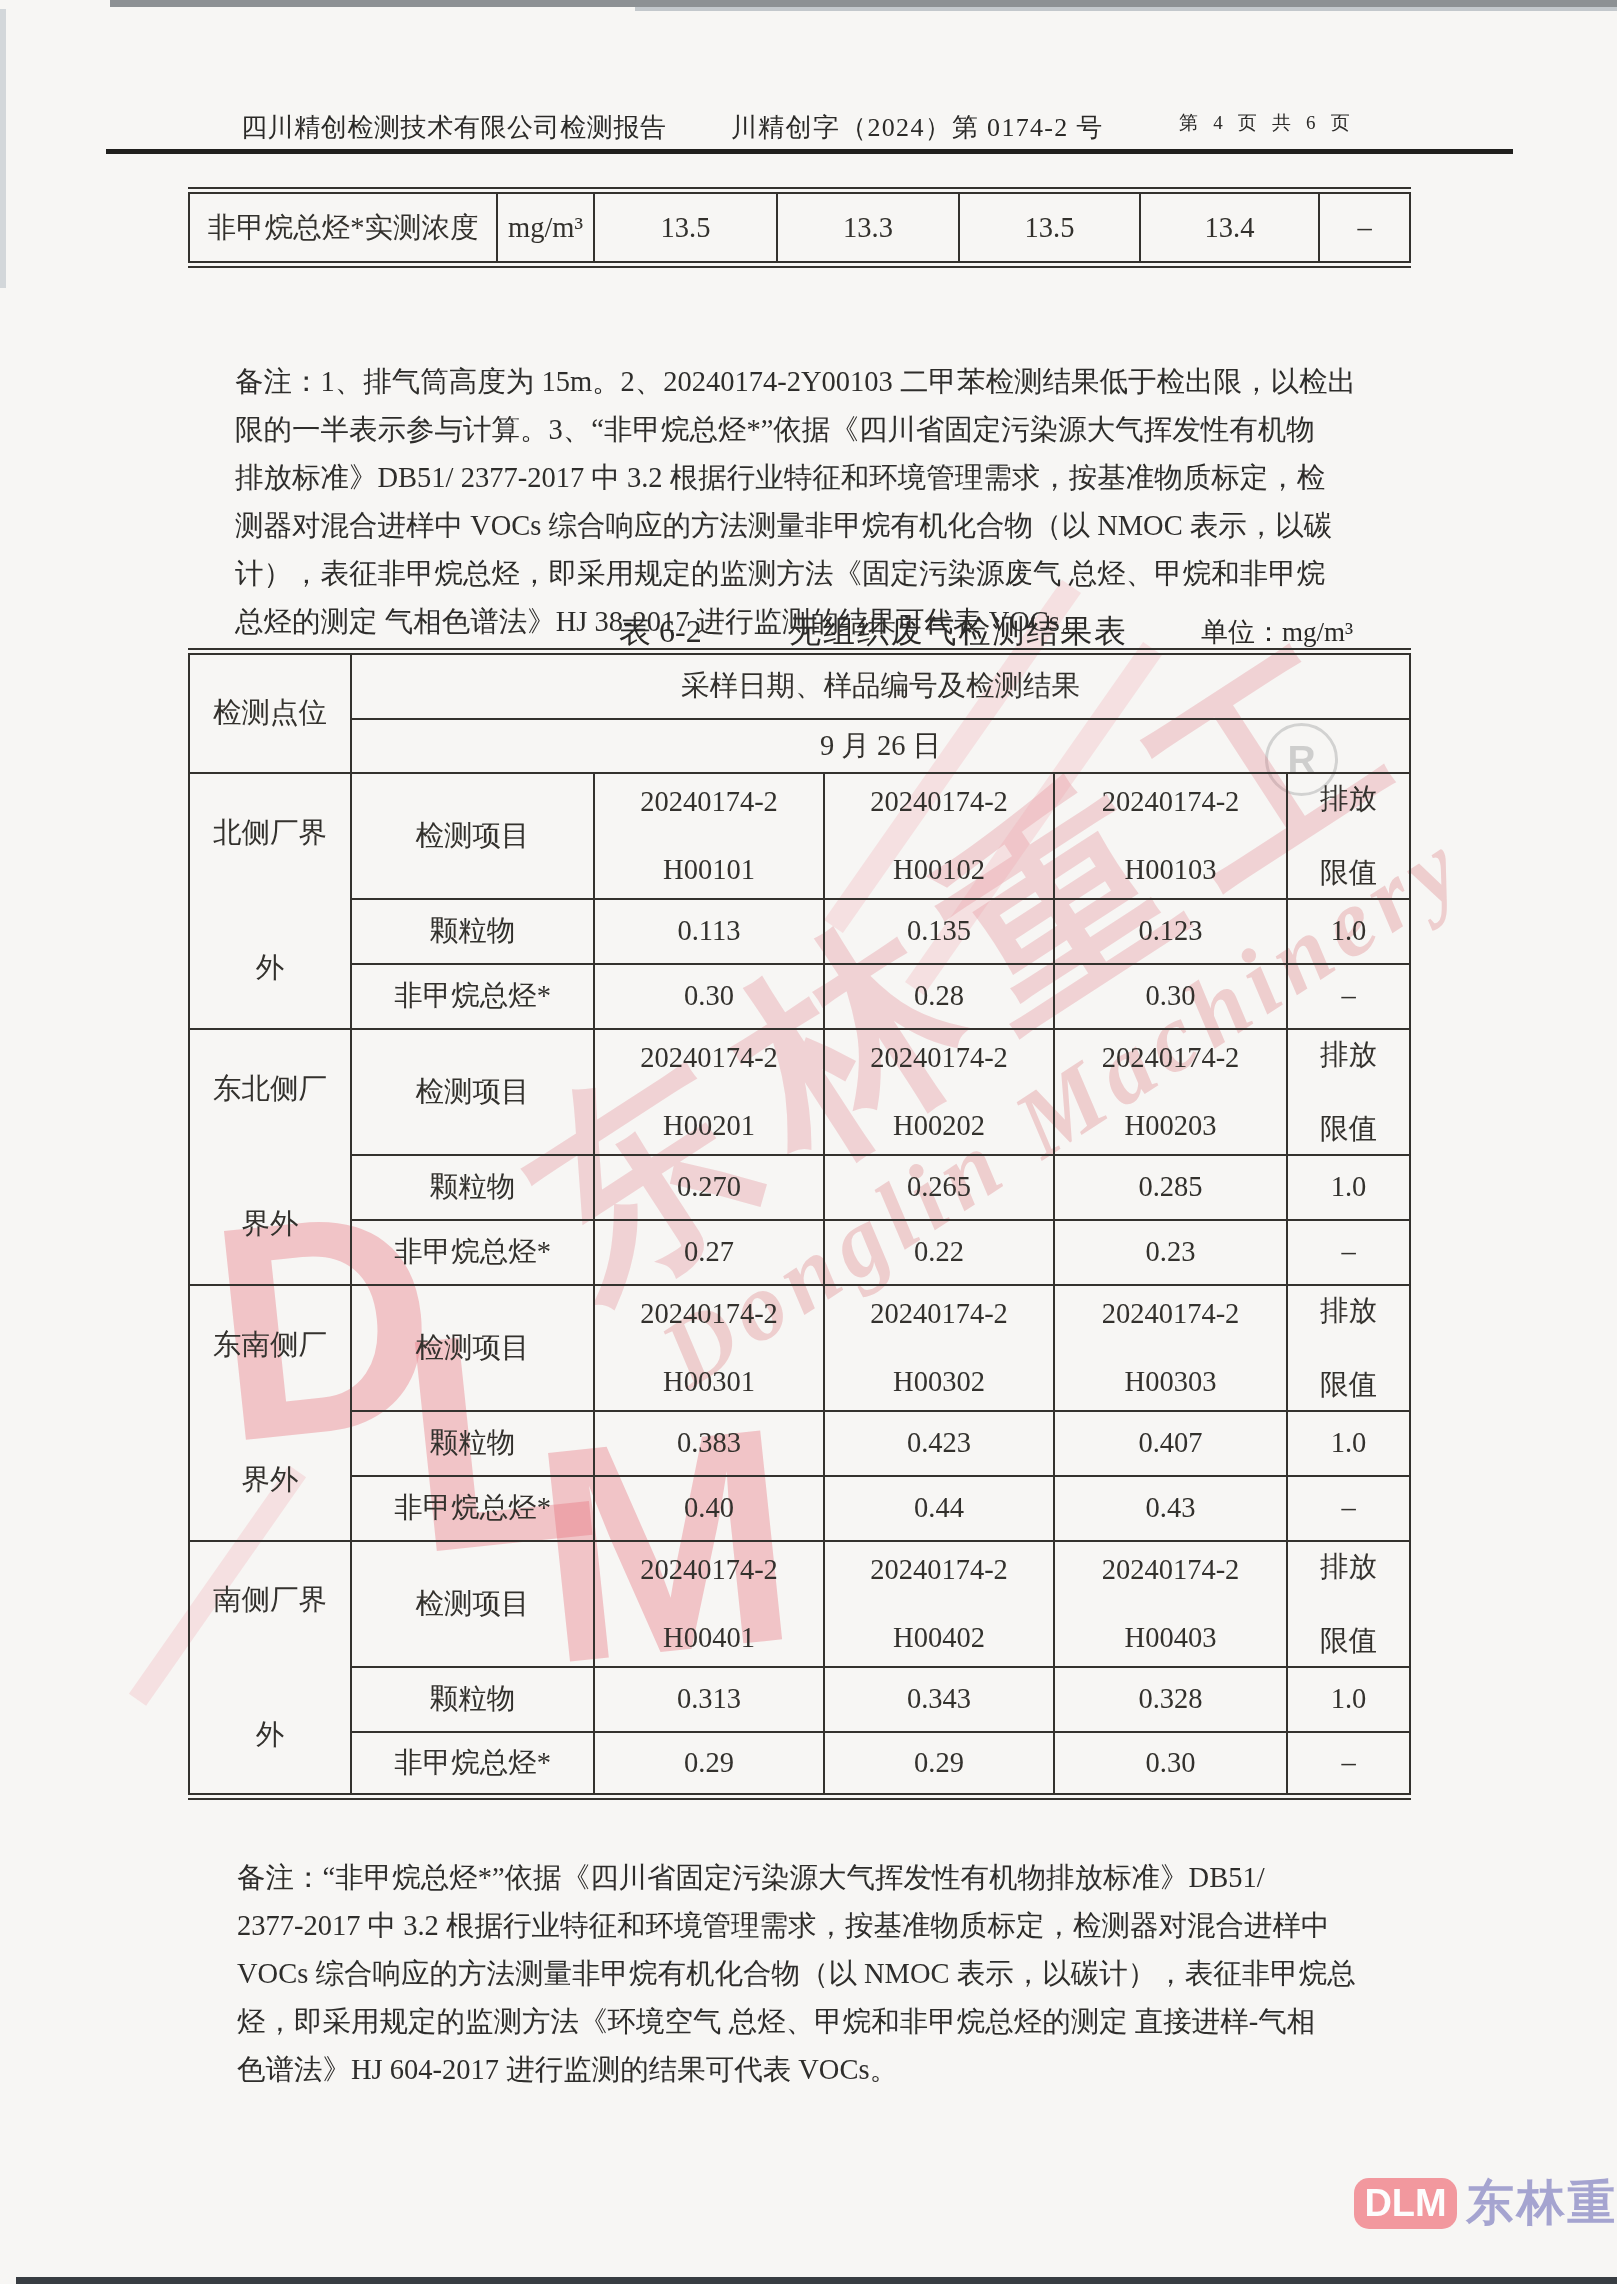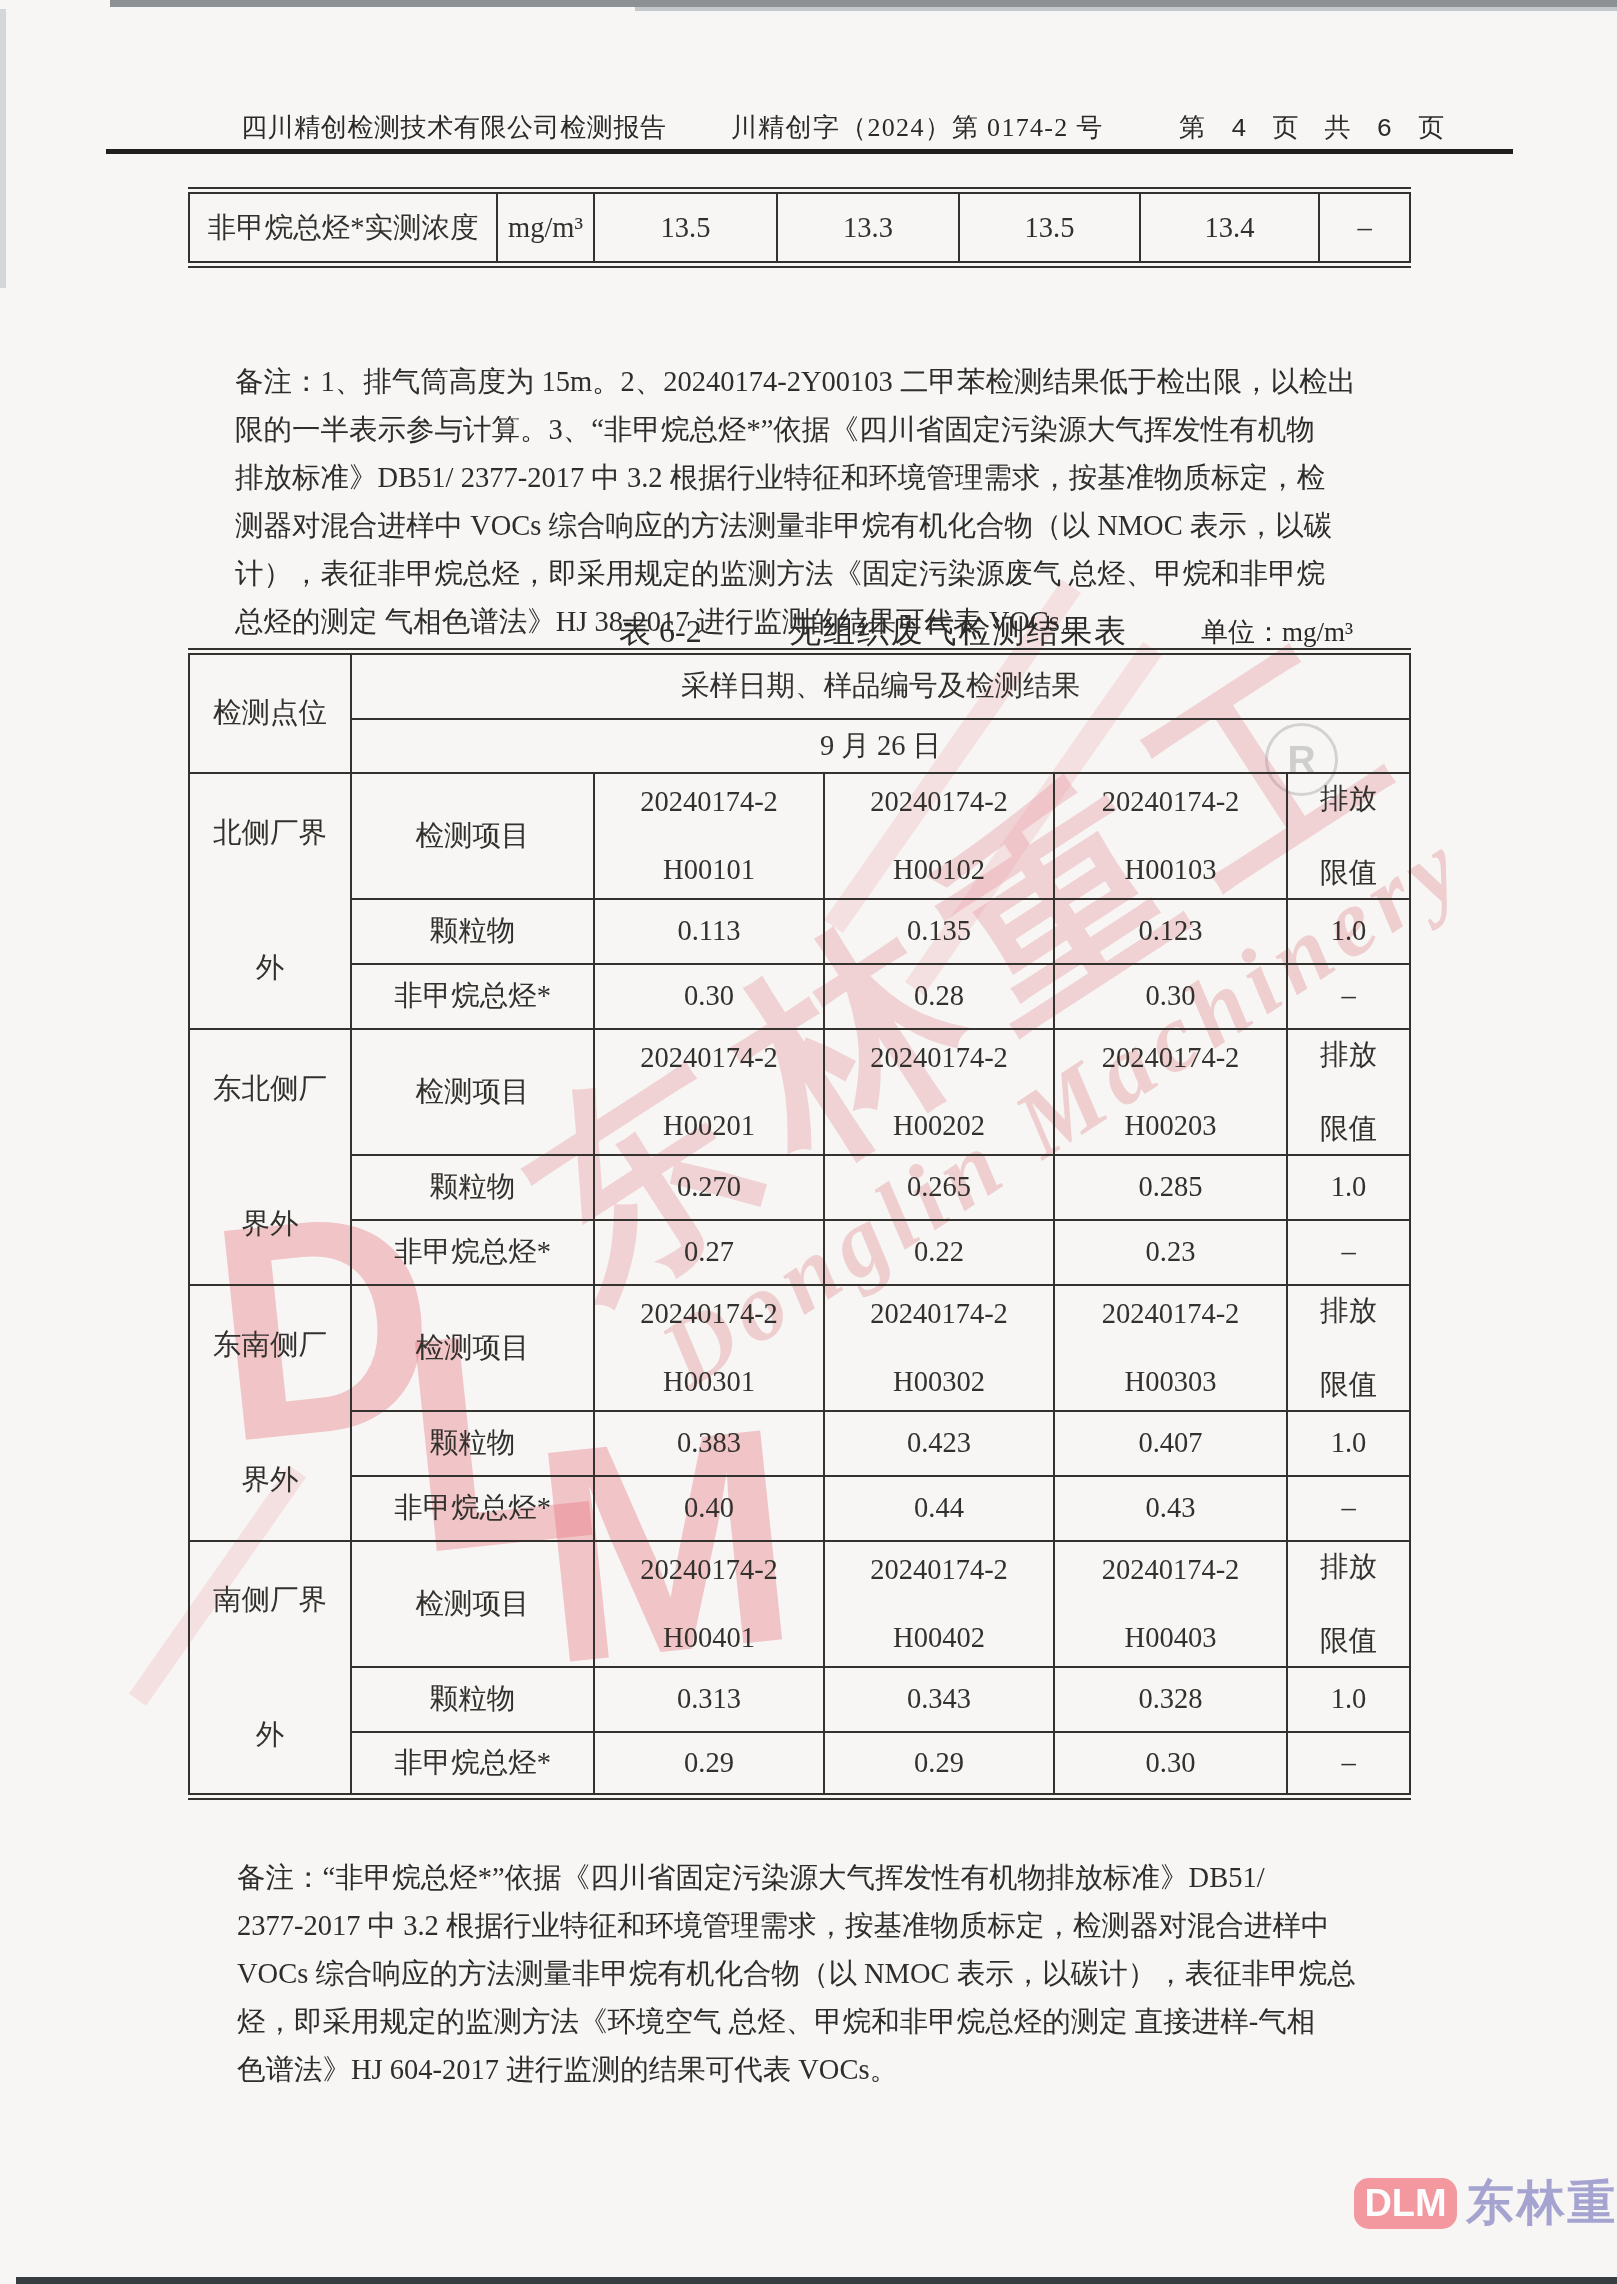--- a/index.html
+++ b/index.html
@@ -32,21 +32,21 @@
   .wm-stripe{position:absolute;background:rgba(238,162,170,0.26);}
   .wm-s1{left:745px;top:745px;width:415px;height:23px;transform:rotate(-55deg);}
   .wm-s2{left:826px;top:807px;width:415px;height:23px;transform:rotate(-55deg);}
   .wm-s3{left:78px;top:1575px;width:279px;height:21px;transform:rotate(-55deg);}
 
   .content{position:relative;z-index:1;}
 
   
   .h-left{left:241px;top:110px;font-size:26px;letter-spacing:0.6px;}
   .h-center{left:731px;top:110px;font-size:26px;letter-spacing:1.3px;}
-  .h-right{left:1179px;top:110px;font-size:26px;letter-spacing:5.2px;font-family:Liberation Mono, monospace;}
+  .h-right{left:1179px;top:110px;font-size:19px;letter-spacing:5.2px;}
   .header-rule{left:106px;top:149px;width:1407px;height:4.5px;background:#201f1d;}
 
   
   table{border-collapse:collapse;table-layout:fixed;}
   td{border:2.6px solid #34322e;text-align:center;vertical-align:middle;
      font-size:28.5px;color:#33312d;padding:0;overflow:hidden;}
   .top-table{position:absolute;left:188px;top:187px;width:1221px;
              border-top:7.1px double #34322e;border-bottom:7.1px double #34322e;}
   .top-table tr{height:74px;}
   .main-table{position:absolute;left:188px;top:648px;width:1221px;

